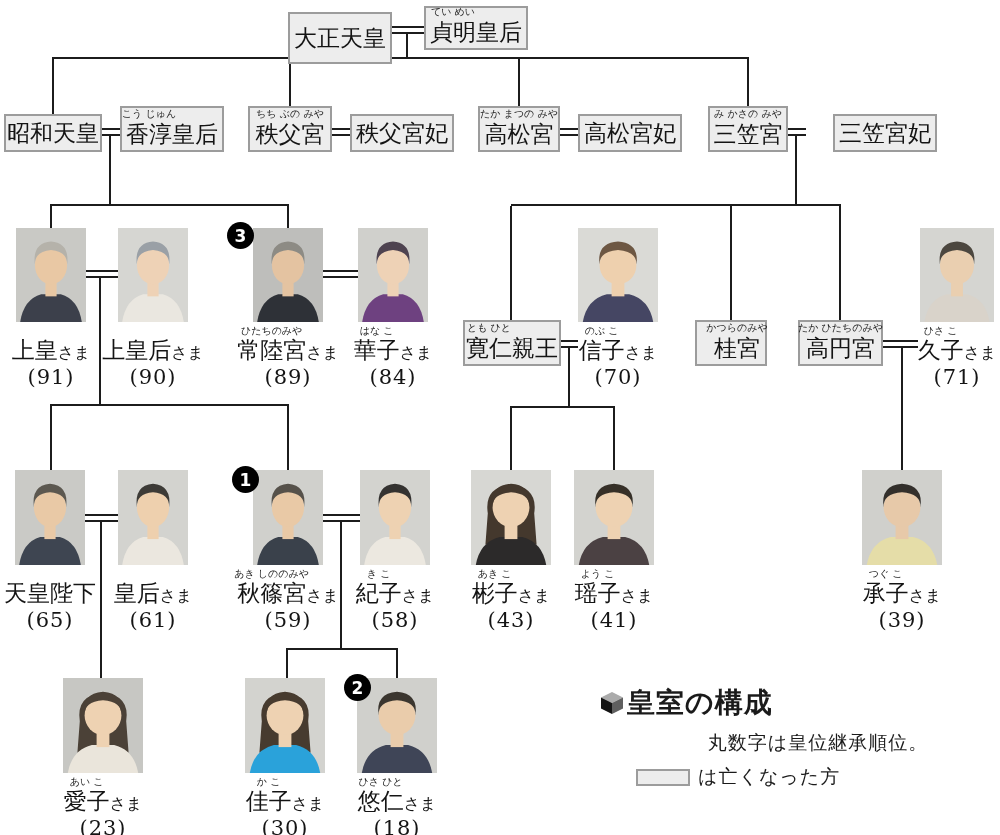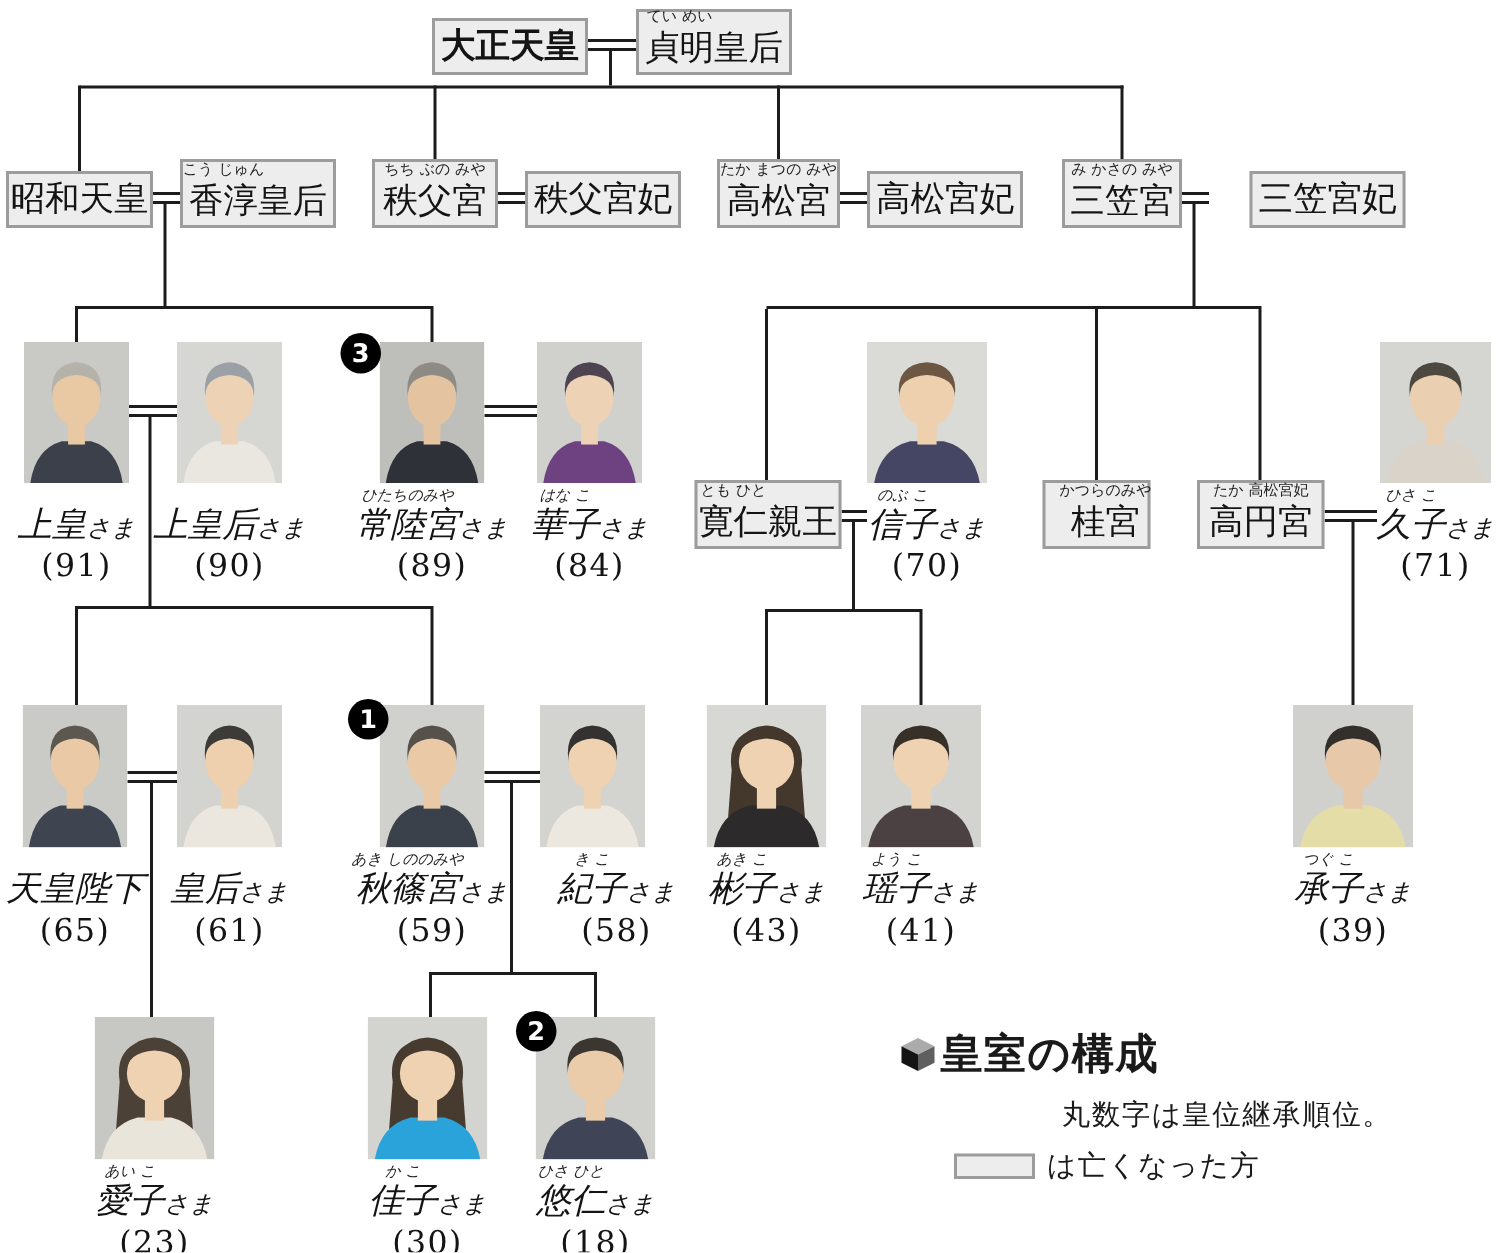--- a/index.html
+++ b/index.html
@@ -21,21 +21,21 @@
   .fg{
     position:absolute;left:50%;transform:translateX(-50%);top:-13px;
     font-size:10px;letter-spacing:0px;white-space:nowrap;color:#222;
     font-family:"DejaVu Serif","Liberation Serif",serif;
   }
   .photo{position:absolute;overflow:hidden;}
   .photo svg{display:block;}
   .plabel{
     position:absolute;text-align:center;padding-top:14px;white-space:nowrap;line-height:1.1;
   }
-  .nmrow{font-size:23px;font-style:italic;}
+  .nmrow{font-size:23px;}
   .sfx{font-size:16px;}
   .agerow{font-size:21px;margin-top:3px;letter-spacing:1px;}
   .badge{
     position:absolute;width:27px;height:27px;border-radius:50%;background:#000;color:#fff;
     display:flex;align-items:center;justify-content:center;
     font-family:"DejaVu Sans","Liberation Sans",sans-serif;font-weight:bold;font-size:17px;
     z-index:5;
   }
   
   #legend{position:absolute;left:600px;top:684px;width:390px;
@@ -97,21 +97,21 @@
       <div class="line" style="left: 568px; top: 348px; width: 2px; height: 58px;"></div>
       <div class="line" style="left: 510px; top: 406px; width: 105px; height: 2px;"></div>
       <div class="line" style="left: 510px; top: 408px; width: 2px; height: 62px;"></div>
       <div class="line" style="left: 613px; top: 408px; width: 2px; height: 62px;"></div>
       <div class="line" style="left: 901px; top: 348px; width: 2px; height: 122px;"></div>
       <div class="line" style="left: 100px; top: 522px; width: 2px; height: 156px;"></div>
       <div class="line" style="left: 340px; top: 522px; width: 2px; height: 126px;"></div>
       <div class="line" style="left: 286px; top: 648px; width: 112px; height: 2px;"></div>
       <div class="line" style="left: 286px; top: 650px; width: 2px; height: 28px;"></div>
       <div class="line" style="left: 396px; top: 650px; width: 2px; height: 28px;"></div>
-      <div class="box plain" style="left: 288px; top: 12px; width: 104px; height: 38px; font-weight: bold;">
+      <div class="box plain" style="left: 288px; top: 12px; width: 104px; height: 52px;">
         <div class="bname"><span><span class="basewrap"><span>大正天皇</span></span></span></div>
       </div>
       <div class="box" style="left: 424px; top: 6px; width: 104px; height: 44px;">
         <div class="bname"><span><span class="basewrap"><span class="fg">てい めい</span><span>貞明</span></span><span>皇后</span></span></div>
       </div>
       <div class="box plain" style="left: 4px; top: 114px; width: 98px; height: 38px;">
         <div class="bname"><span><span class="basewrap"><span>昭和天皇</span></span></span></div>
       </div>
       <div class="box" style="left: 120px; top: 106px; width: 104px; height: 46px;">
         <div class="bname"><span><span class="basewrap"><span class="fg">こう じゅん</span><span>香淳</span></span><span>皇后</span></span></div>
@@ -205,21 +205,21 @@
   </svg>
       </div>
       <div class="plabel" style="left: 555px; top: 324px; width: 126px;">
         <div class="nmrow"><span><span class="basewrap"><span class="fg">のぶ こ</span><span>信子</span></span><span class="sfx">さま</span></span></div>
         <div class="agerow">(70)</div>
       </div>
       <div class="box" style="left: 695px; top: 320px; width: 72px; height: 46px; padding-left: 12px;">
         <div class="bname"><span><span class="basewrap"><span class="fg">かつらのみや</span><span>桂宮</span></span></span></div>
       </div>
       <div class="box" style="left: 798px; top: 320px; width: 85px; height: 46px;">
-        <div class="bname"><span><span class="basewrap"><span class="fg">たか 高松宮妃</span><span>高円宮</span></span></span></div>
+        <div class="bname"><span><span class="basewrap"><span class="fg">たか ひたちのみや</span><span>高円宮</span></span></span></div>
       </div>
       <div class="photo" style="left: 920px; top: 228px; width: 74px; height: 94px;">
         <svg width="100%" height="100%" viewBox="0 0 100 132" preserveAspectRatio="none">
     <rect width="100" height="132" fill="#d5d5d1"></rect>
 
     <path d="M6,132 Q11,100 36,93 L64,93 Q89,100 94,132 Z" fill="#d9d3ca"></path>
     <rect x="42" y="72" width="16" height="24" fill="#eacfb0"></rect>
     <ellipse cx="50" cy="52" rx="23" ry="27" fill="#eacfb0"></ellipse>
     <path d="M27,52 Q23,21 50,19 Q77,21 73,52 Q74,33 50,31 Q26,33 27,52 Z" fill="#4c473f"></path>
   </svg>
@@ -274,21 +274,21 @@
       <div class="photo" style="left: 360px; top: 470px; width: 70px; height: 95px;">
         <svg width="100%" height="100%" viewBox="0 0 100 132" preserveAspectRatio="none">
     <rect width="100" height="132" fill="#d3d3cf"></rect>
 
     <path d="M6,132 Q11,100 36,93 L64,93 Q89,100 94,132 Z" fill="#ece8e0"></path>
     <rect x="42" y="72" width="16" height="24" fill="#eed2b2"></rect>
     <ellipse cx="50" cy="52" rx="23" ry="27" fill="#eed2b2"></ellipse>
     <path d="M27,52 Q23,21 50,19 Q77,21 73,52 Q74,33 50,31 Q26,33 27,52 Z" fill="#343230"></path>
   </svg>
       </div>
-      <div class="plabel" style="left: 353px; top: 567px; width: 116px;">
+      <div class="plabel" style="left: 337px; top: 567px; width: 116px;">
         <div class="nmrow"><span><span class="basewrap"><span class="fg">き こ</span><span>紀子</span></span><span class="sfx">さま</span></span></div>
         <div class="agerow">(58)</div>
       </div>
       <div class="photo" style="left: 471px; top: 470px; width: 80px; height: 95px;">
         <svg width="100%" height="100%" viewBox="0 0 100 132" preserveAspectRatio="none">
     <rect width="100" height="132" fill="#d7d7d3"></rect>
     <path d="M21,60 Q16,24 50,20 Q84,24 79,60 L82,104 Q66,94 50,94 Q34,94 18,104 Z" fill="#44382d"></path>
     <path d="M6,132 Q11,100 36,93 L64,93 Q89,100 94,132 Z" fill="#2c2a2a"></path>
     <rect x="42" y="72" width="16" height="24" fill="#eed2b2"></rect>
     <ellipse cx="50" cy="52" rx="23" ry="27" fill="#eed2b2"></ellipse>

